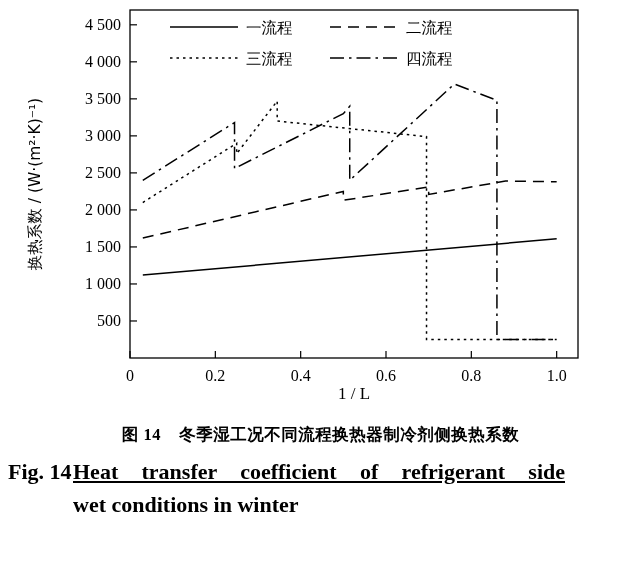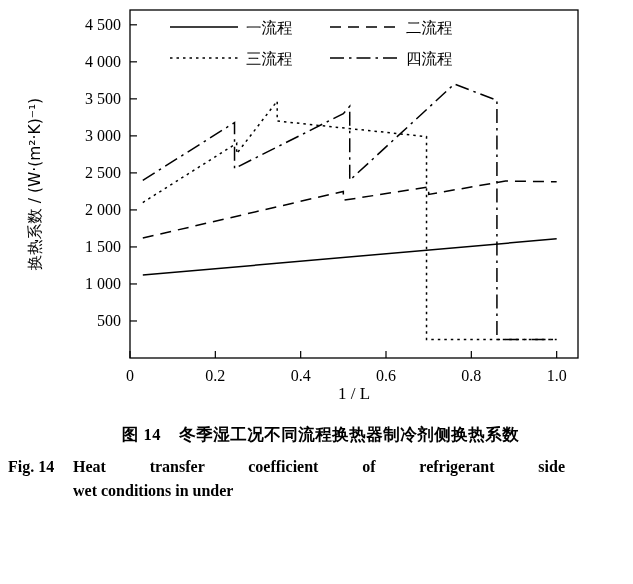--- a/index.html
+++ b/index.html
@@ -50,38 +50,39 @@
     margin-bottom: 9px;
     margin-left: 8px;
   }
   .cap-cn .num {
     font-family: "Liberation Serif", serif;
     font-weight: bold;
   }
   .cap-en {
     position: relative;
     font-family: "Liberation Serif", serif;
-    font-size: 16px;
+    font-size: 22px;
     font-weight: bold;
     line-height: 1.52;
   }
   .cap-en-label {
     position: absolute;
     left: 8px;
     top: 0;
     white-space: nowrap;
   }
   .cap-en-lines {
     margin-left: 73px;
     margin-right: 68px;
   }
   .cap-en-lines .l1,
   .cap-en-lines .l2 {
     text-align: justify;
     text-align-last: justify;
+    text-decoration: underline;
   }
   .cap-en-lines .l3 {
     text-align: left;
   }
 </style>
 </head>
 <body>
 
 <div id="root">
 
@@ -152,18 +153,18 @@
 
   <div id="caption">
     <div class="cap-cn">
       <span class="num">图 14</span>
       <span style="display:inline-block;width:12px"></span><span>冬季湿工况不同流程换热器制冷剂侧换热系数</span>
     </div>
     <div class="cap-en">
       <span class="cap-en-label">Fig. 14</span>
       <div class="cap-en-lines">
         <div class="l1">Heat transfer coefficient of refrigerant side</div>
-        <div class="l3">wet conditions in under</div>
+        <div class="l3">wet conditions in winter</div>
       </div>
     </div>
   </div>
 
 </div>
 
 </body></html>

